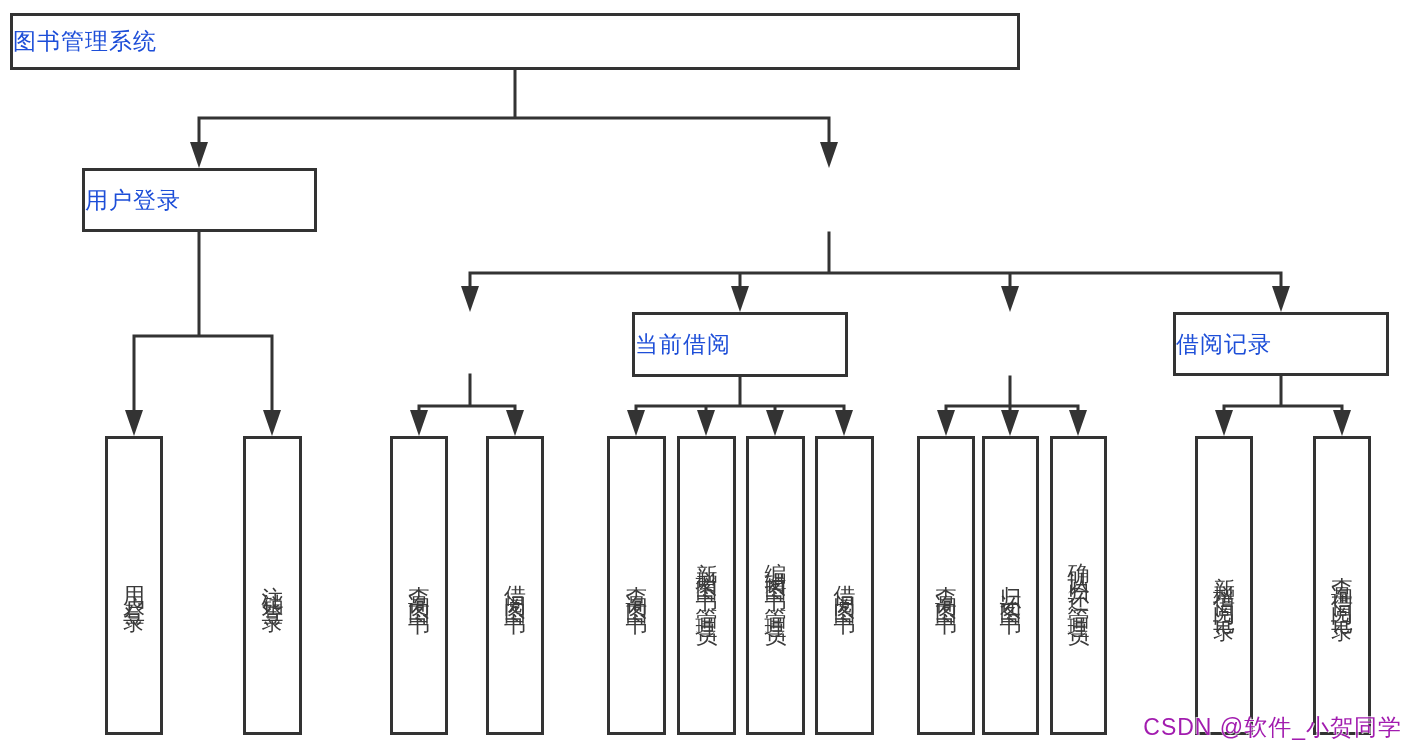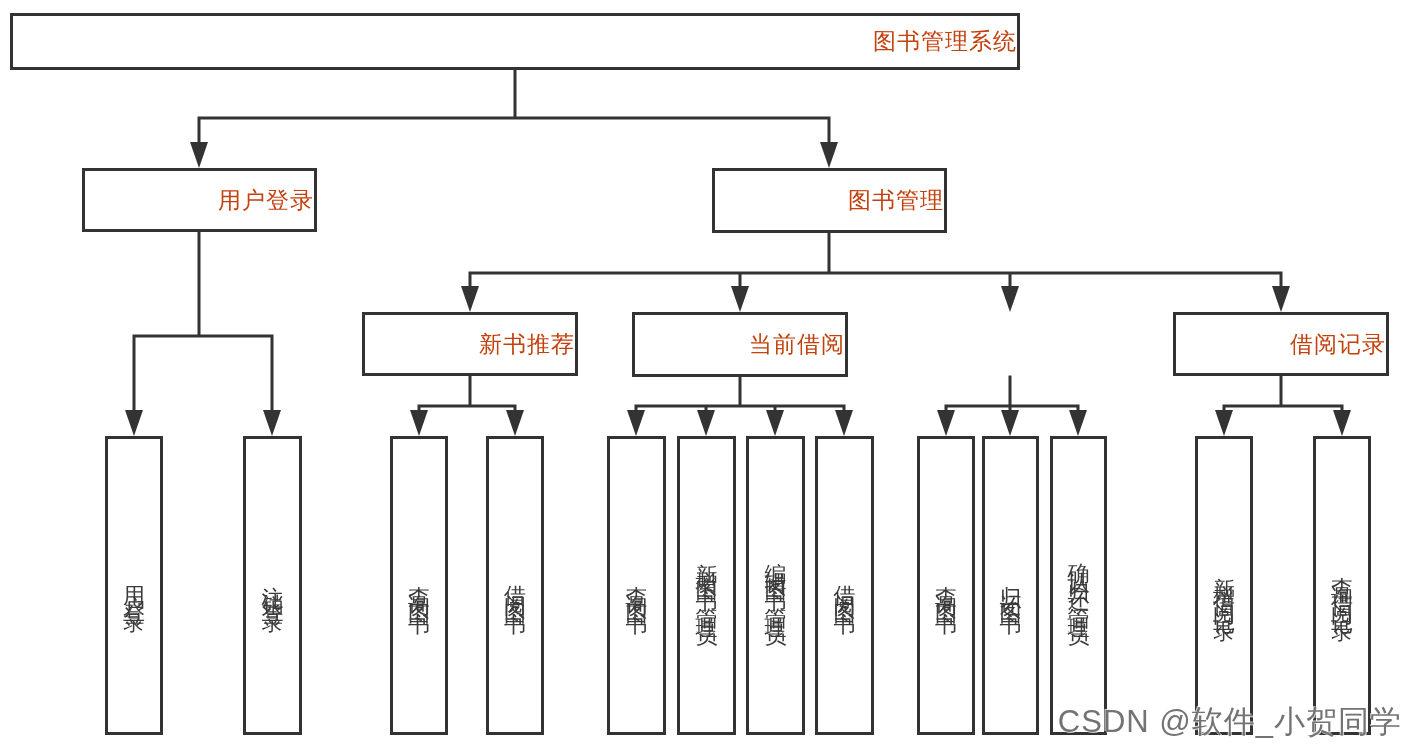--- a/index.html
+++ b/index.html
@@ -21,24 +21,24 @@
     top: 0;
     width: 1405px;
     height: 747px;
     pointer-events: none;
   }
   .node {
     position: absolute;
     box-sizing: border-box;
     background: #ffffff;
     border: 3px solid #333333;
-    color: #c2410c;
+    color: #1d4ed8;
     display: flex;
     align-items: center;
-    justify-content: flex-end;
+    justify-content: flex-start;
     font-size: 23px;
     letter-spacing: 1px;
     white-space: nowrap;
   }
   .leaf {
     position: absolute;
     box-sizing: border-box;
     background: #ffffff;
     border: 3px solid #333333;
     color: #3a3a3a;
@@ -75,22 +75,22 @@
   .lf-c4 { left: 815px;  width: 59px; }
   .lf-d1 { left: 917px;  width: 58px; }
   .lf-d2 { left: 982px;  width: 57px; }
   .lf-d3 { left: 1050px; width: 57px; }
   .lf-e1 { left: 1195px; width: 58px; }
   .lf-e2 { left: 1313px; width: 58px; }
   #watermark {
     position: absolute;
     right: 3px;
     bottom: 4px;
-    font-size: 31px;
-    color: #737373;
+    font-size: 23px;
+    color: #a21caf;
     letter-spacing: 1px;
     z-index: 10;
     text-shadow: 1px 1px 0 rgba(255,255,255,0.75), -1px -1px 0 rgba(255,255,255,0.75);
     white-space: nowrap;
   }
 </style>
 </head>
 <body>
 
 <div id="canvas">
@@ -135,27 +135,21 @@
     </g>
   </svg>
 
   <div class="node n-root">
     <span>图书管理系统</span>
   </div>
 
   <div class="node n-login">
     <span>用户登录</span>
   </div>
-  <div class="node n-mgmt">
-    <span>图书管理</span>
-  </div>
-
-  <div class="node n-newbook">
-    <span>新书推荐</span>
-  </div>
+
   <div class="node n-borrow">
     <span>当前借阅</span>
   </div>
   <div class="node n-records">
     <span>借阅记录</span>
   </div>
 
   <div class="leaf lf-a1">
     <span class="vtext">用户登录</span>
   </div>

